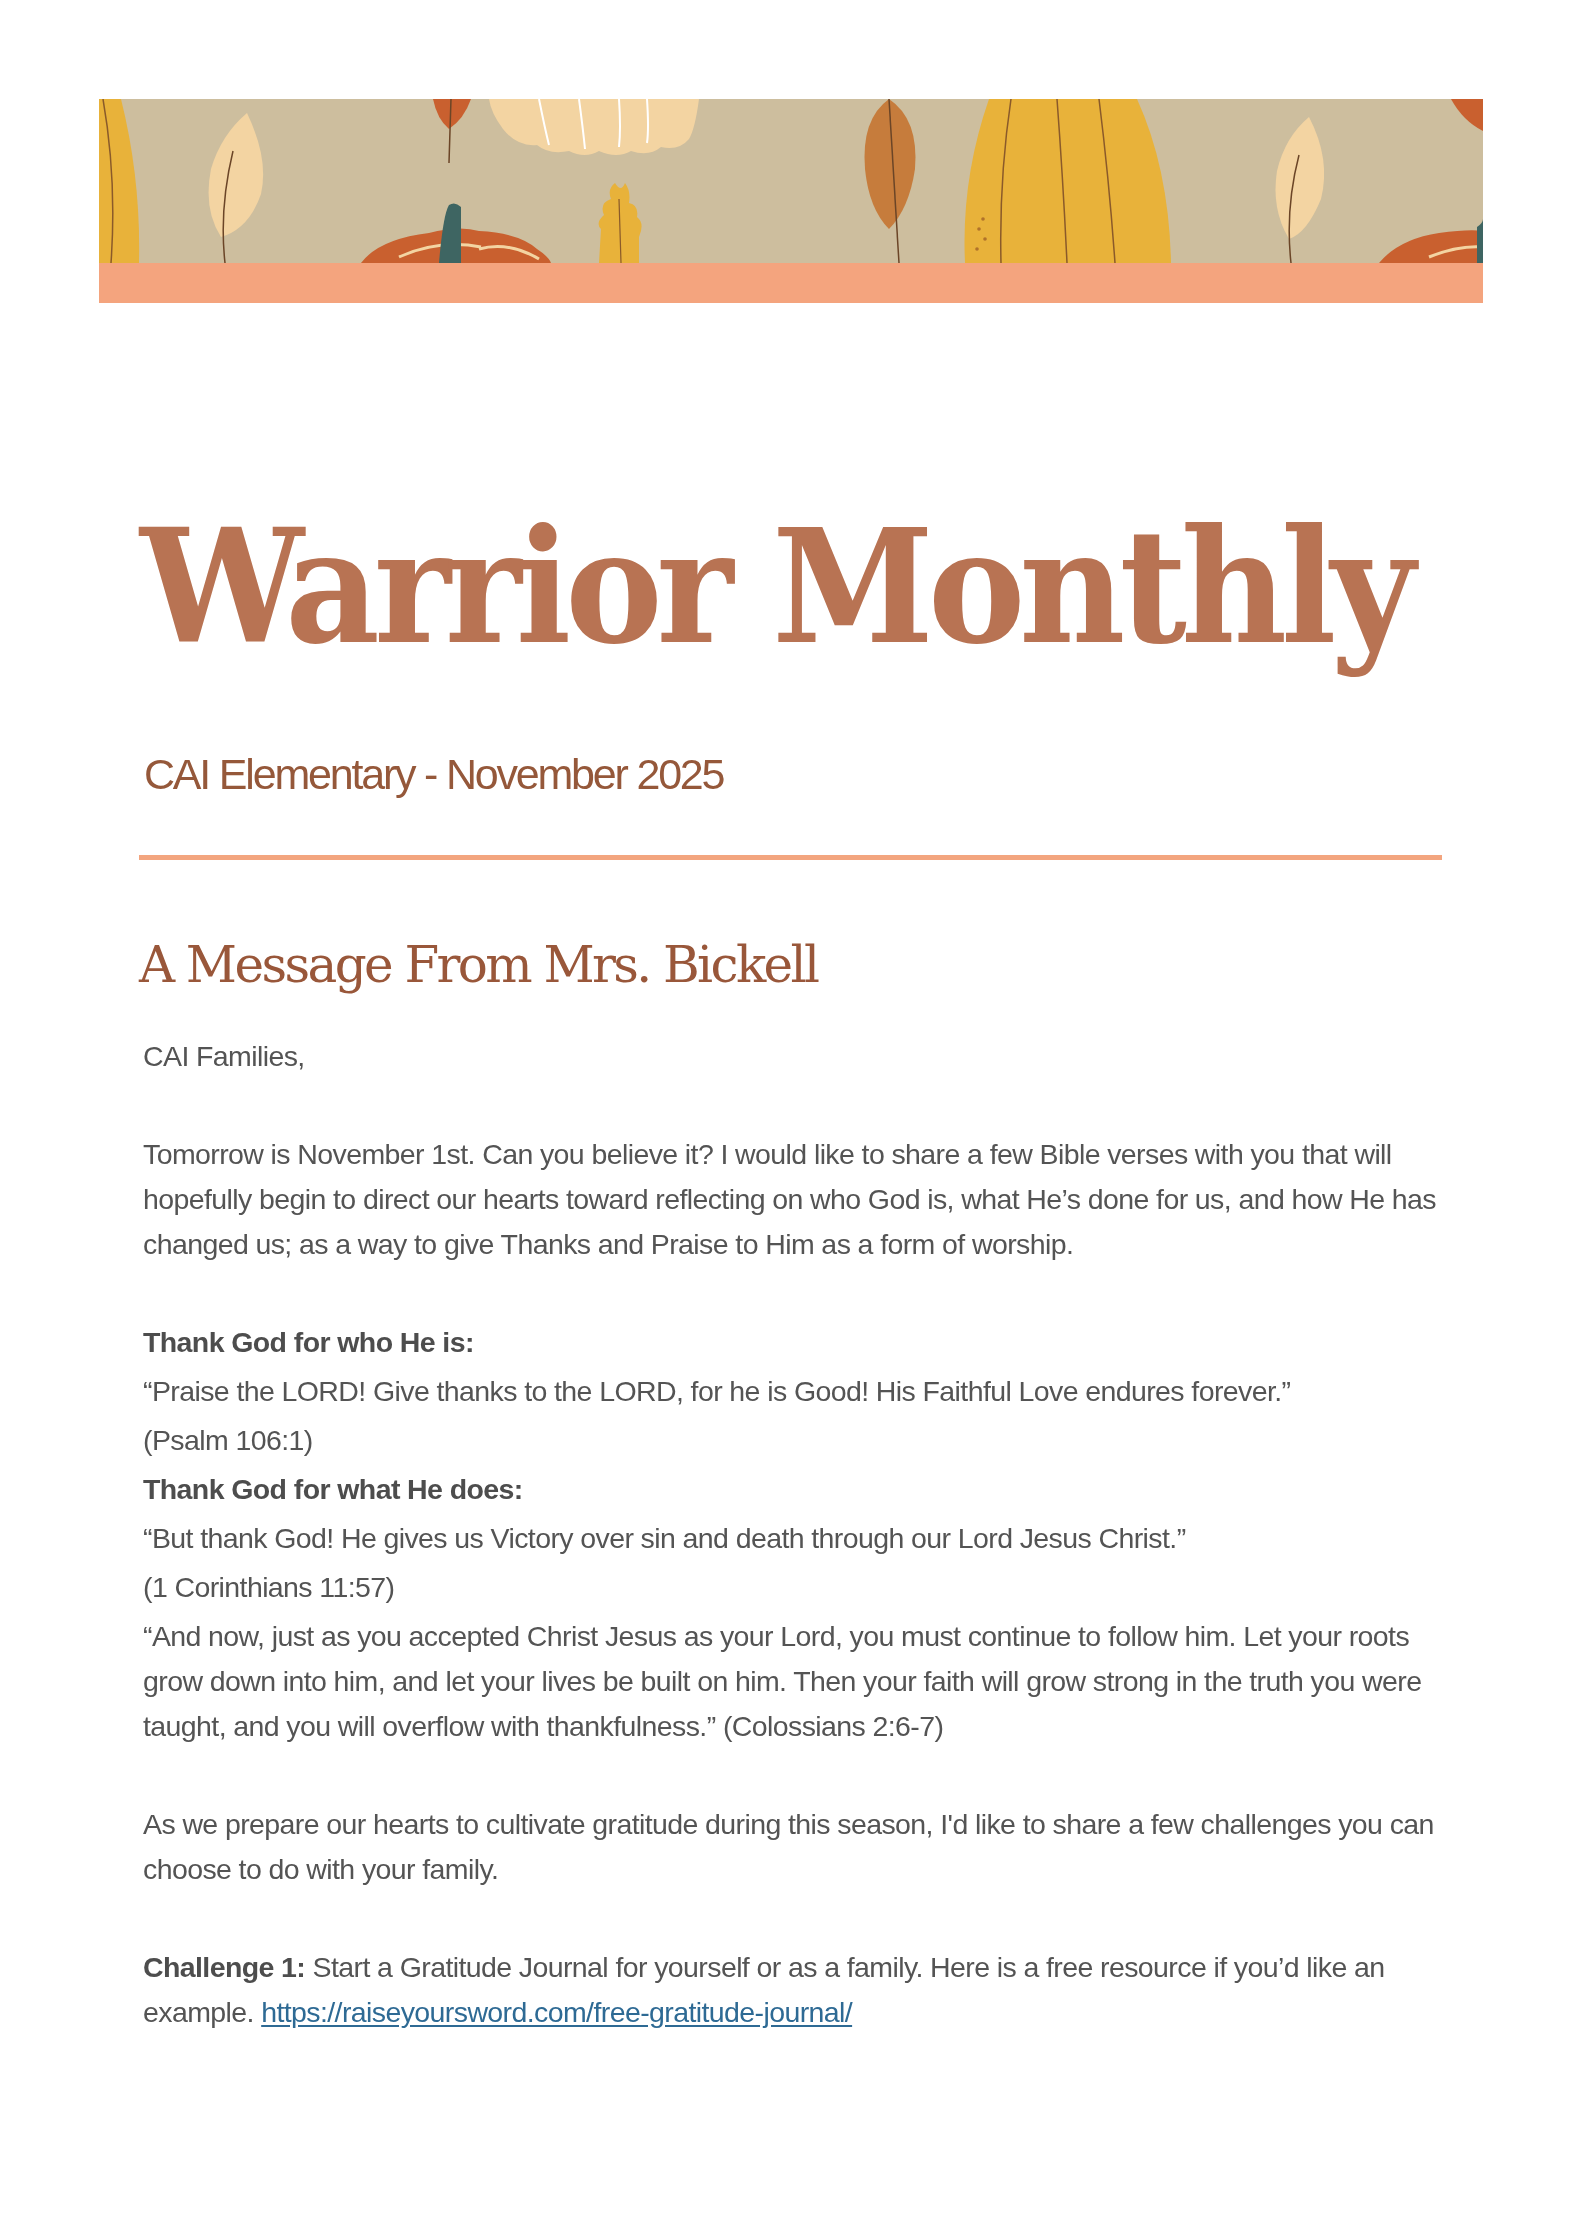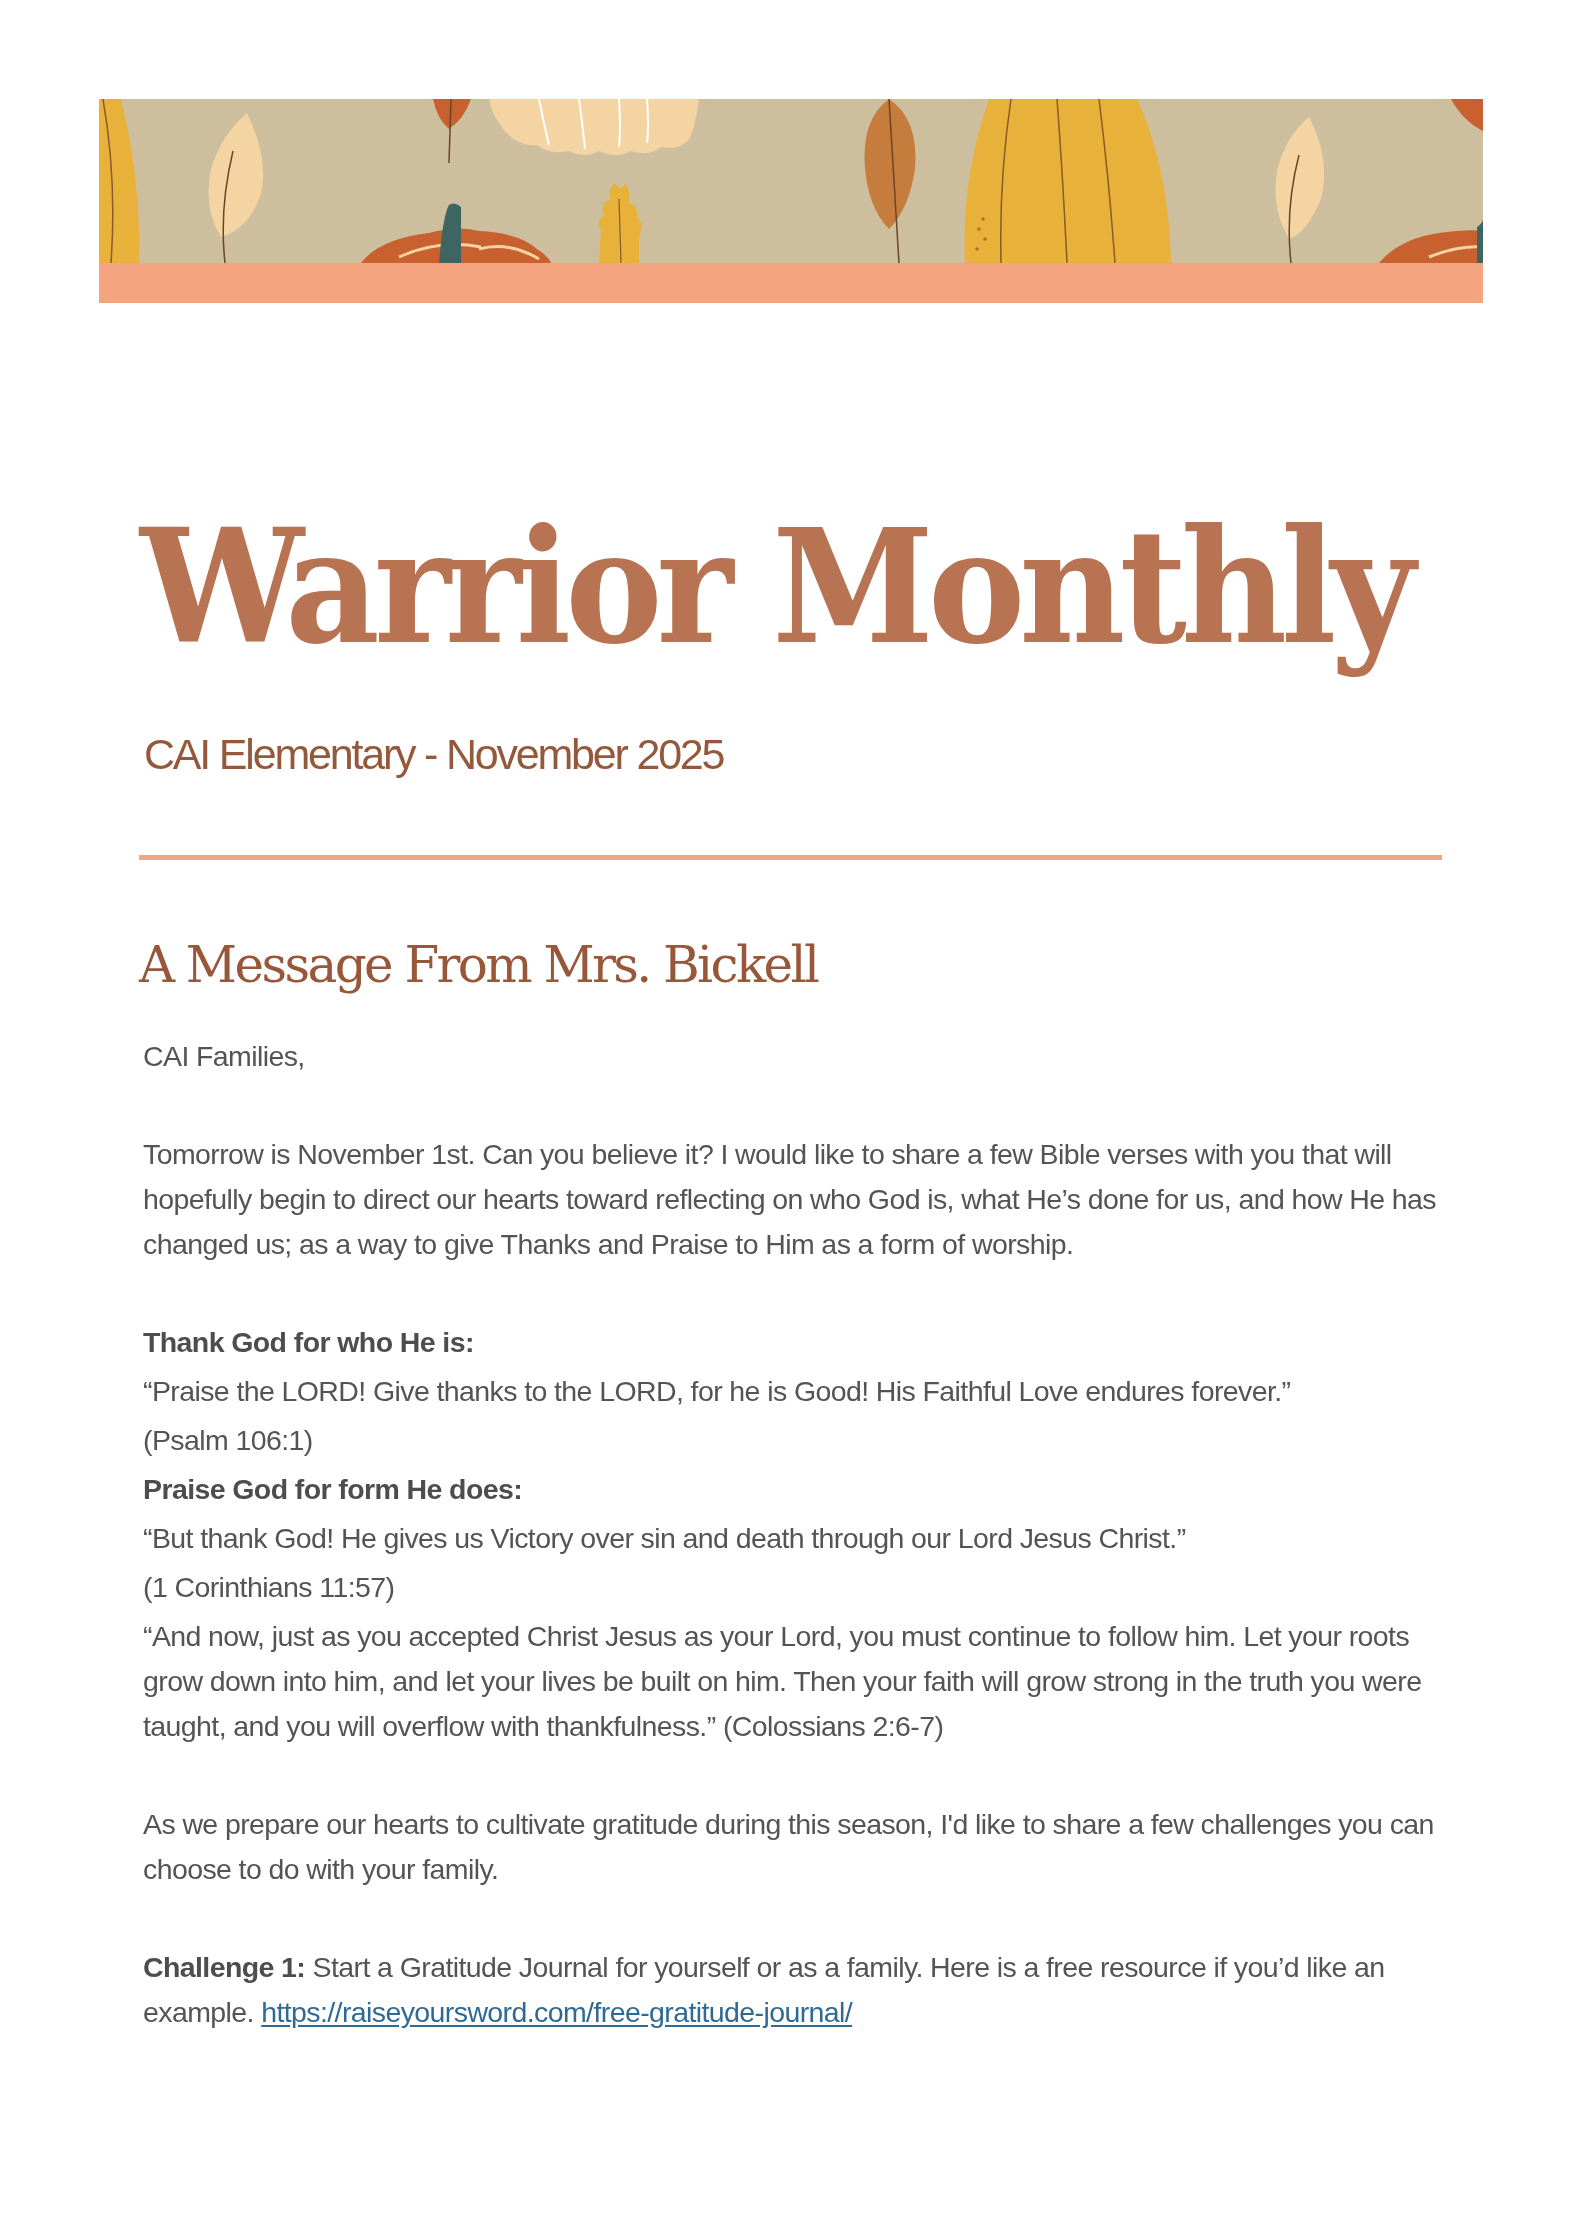--- a/index.html
+++ b/index.html
@@ -6,21 +6,21 @@
   body { width: 1579px; height: 2234px; position: relative; overflow: hidden; font-family: "Liberation Sans", "DejaVu Sans", sans-serif; }
 
   .banner { position: absolute; left: 99px; top: 99px; width: 1384px; height: 204px; }
   .banner svg { display: block; width: 100%; height: 100%; }
 
   .title { position: absolute; left: 140px; top: 508px; margin: 0;
     font-family: "DejaVu Serif", "Liberation Serif", serif; font-weight: 900;
     font-size: 146px; line-height: 1; letter-spacing: -6px; color: #B87353;
     transform: scaleY(1.08); transform-origin: left top; white-space: nowrap; }
 
-  .subtitle { position: absolute; left: 144px; top: 730px; margin: 0;
+  .subtitle { position: absolute; left: 144px; top: 750px; margin: 0;
     font-family: "Liberation Sans", sans-serif; font-weight: 400; font-size: 43px;
     letter-spacing: -2.2px; color: #95583A; white-space: nowrap; }
 
   .divider { position: absolute; left: 139px; top: 855px; width: 1303px; height: 5px; background: #F3A57F; }
 
   .section-heading { position: absolute; left: 139px; top: 938px; margin: 0;
     font-family: "DejaVu Serif", "Liberation Serif", serif; font-weight: 400;
     font-size: 50px; line-height: 1.1; letter-spacing: -2.6px; color: #99573A; white-space: nowrap; }
 
   .body { position: absolute; left: 139px; top: 1030px; width: 1330px;
@@ -97,21 +97,21 @@
   <div class="gap"></div>
   <p>Tomorrow is November 1st. Can you believe it? I would like to share a few Bible verses with you that will hopefully begin to direct our hearts toward reflecting on who God is, what He’s done for us, and how He has changed us; as a way to give Thanks and Praise to Him as a form of worship.</p>
   <div class="gap"></div>
 
   <div>
     <p><b>Thank God for who He is:</b></p>
     <p>“Praise the LORD! Give thanks to the LORD, for he is Good! His Faithful Love endures forever.”</p>
     <p>(Psalm 106:1)</p>
   </div>
   <div>
-    <p><b>Praise God for form He does:</b></p>
+    <p><b>Thank God for what He does:</b></p>
     <p>“But thank God! He gives us Victory over sin and death through our Lord Jesus Christ.”</p>
     <p>(1 Corinthians 11:57)</p>
   </div>
   <div>
     <p><span>“And now, just as you accepted Christ Jesus as your Lord, you must continue to follow him. Let your roots grow down into him, and let your lives be built on him. Then your faith will grow strong in the truth you were taught, and you will overflow with thankfulness.”</span> <span>(Colossians 2:6-7)</span></p>
   </div>
   <div class="gap"></div>
 
   <p>As we prepare our hearts to cultivate gratitude during this season, I'd like to share a few challenges you can choose to do with your family.</p>
   <div class="gap"></div>

